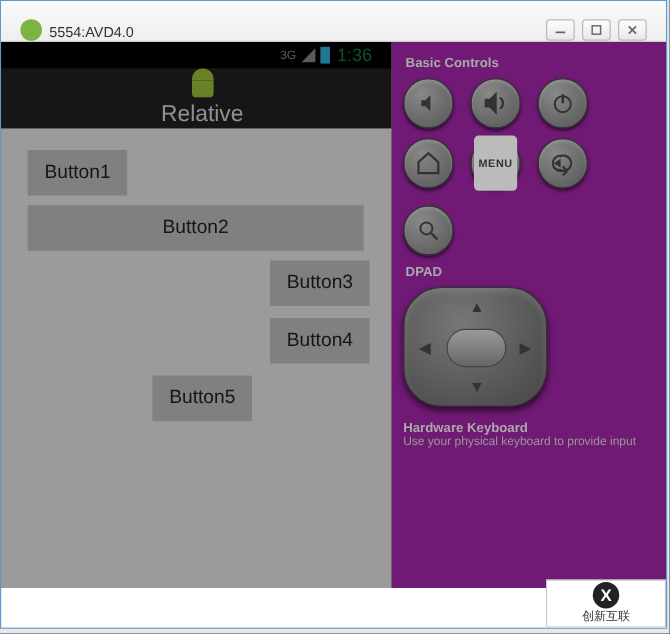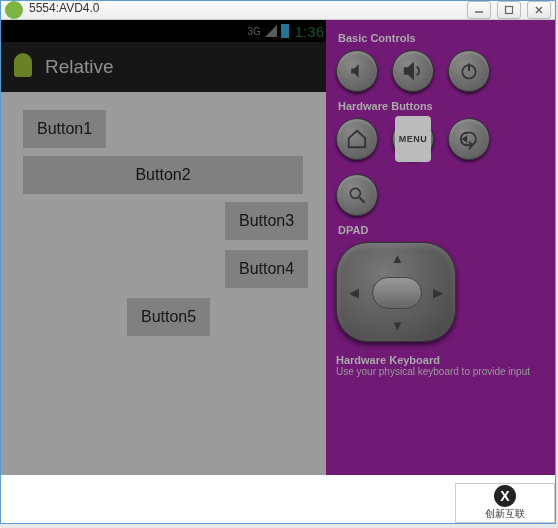--- a/index.html
+++ b/index.html
@@ -7,26 +7,26 @@
     
     .window-frame {
       border: 1px solid #5a9bd4;
       width: 556px;
       height: 524px;
       background: #fff;
       position: relative;
     }
     
     .titlebar {
-      height: 19px;
+      height: 34px;
       background: linear-gradient(#fafafa, #eee);
       border-bottom: 1px solid #ccc;
       display: flex;
-      align-items: flex-start;
-      padding: 0 4px;
+      align-items: flex-end;
+      padding: 0 16px;
     }
     .titlebar .app-icon {
       width: 18px; height: 18px;
       background: #7cb342;
       border-radius: 50%;
       margin-right: 6px;
     }
     .titlebar .title-text { font-size: 12px; color: #333; flex: 1; }
     .titlebar .win-controls { display: flex; gap: 6px; }
     .win-btn {
@@ -59,34 +59,35 @@
       pointer-events: none;
       z-index: 5;
     }
     
     .status-bar {
       height: 22px;
       background: #000;
       display: flex;
       justify-content: flex-end;
       align-items: center;
-      padding-right: 2px;
+      padding-right: 16px;
       gap: 4px;
     }
     .status-bar .sig { color: #8a8a8a; font-size: 10px; }
     .battery-ico { width: 8px; height: 14px; background: #33b5e5; }
     .status-time { color: #15803d; font-size: 15px; margin-left: 2px; }
     
     .action-bar {
       height: 50px;
       background: #222;
       display: flex;
       align-items: center;
       padding-left: 10px;
       gap: 10px;
+      flex-direction: column;
     }
     .android-robot {
       width: 24px; height: 28px;
       position: relative;
     }
     .android-robot::before {
       content:""; position:absolute; top:0; left:3px; width:18px; height:10px;
       background:#a4c639; border-radius:10px 10px 0 0;
     }
     .android-robot::after {
@@ -262,21 +263,20 @@
             </svg>
         </div>
         <div class="circ-btn">
           <svg width="20" height="20" viewBox="0 0 24 24">
               <circle cx="12" cy="13" r="8" fill="none" stroke="#333" stroke-width="2"></circle>
               <line x1="12" y1="3" x2="12" y2="12" stroke="#333" stroke-width="2.5"></line>
             </svg>
         </div>
       </div>
 
-      <div class="sect-title">Hardware Buttons</div>
       <div class="btn-row">
         <div class="circ-btn">
           <svg width="22" height="22" viewBox="0 0 24 24">
               <path d="M3 11l9-8 9 8v10H3z" fill="none" stroke="#333" stroke-width="2"></path>
             </svg>
         </div>
         <div class="circ-btn">
           <span class="menu-pill">MENU</span>
         </div>
         <div class="circ-btn">

